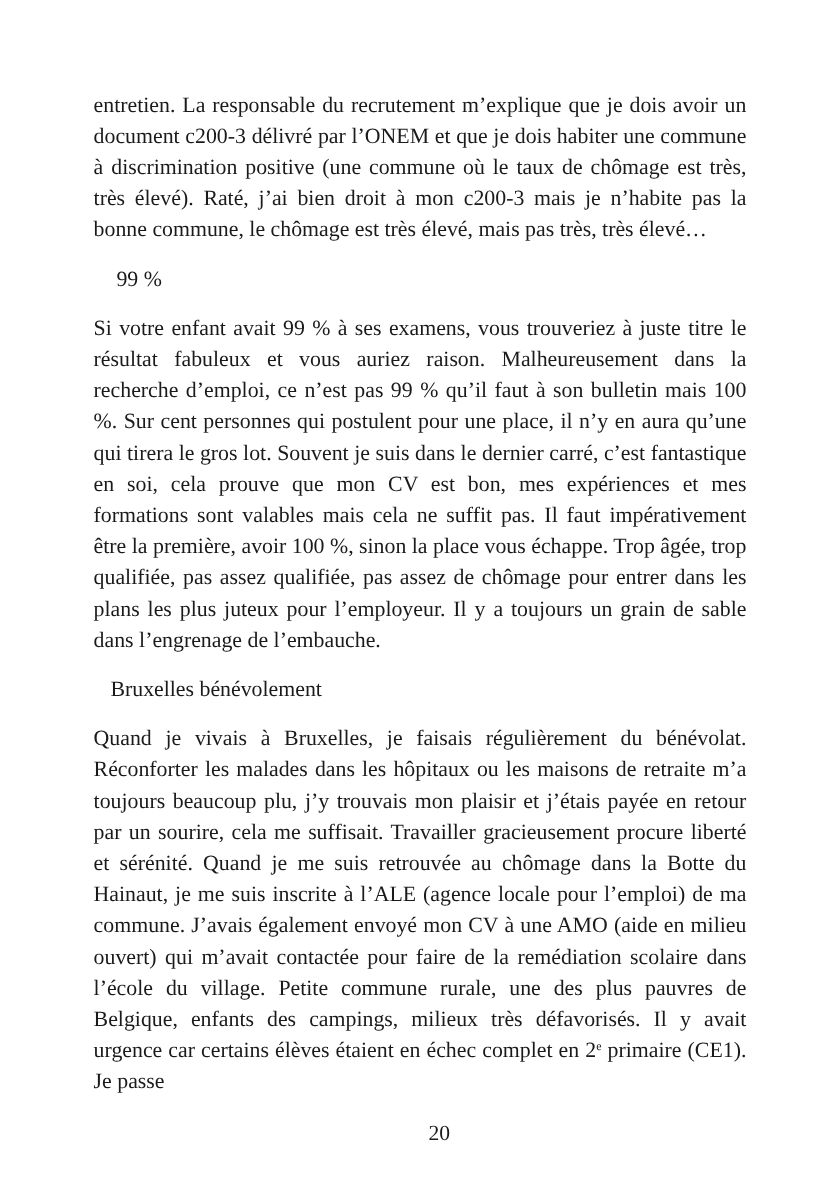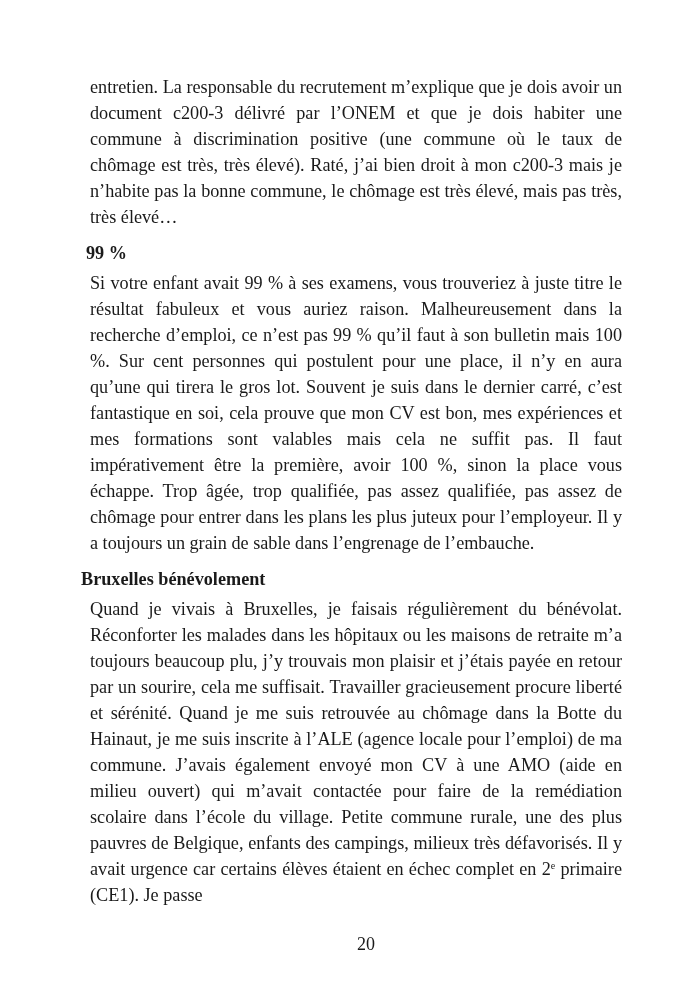--- a/index.html
+++ b/index.html
@@ -15,31 +15,31 @@
       font-family: "Liberation Serif", "DejaVu Serif", serif;
       color: #1a1a1a;
     }
     .page {
       position: absolute;
       left: 77px;
       top: 74px;
       width: 545px;
     }
     p.para {
-      margin: 0 0 10px 13px;
+      margin: 0 0 10px 1px;
       font-size: 18.2px;
       line-height: 26px;
       text-align: justify;
       text-align-last: left;
     }
     h2.heading {
-      margin: 4px;
+      margin: 15px;
       font-size: 18.2px;
       line-height: 26px;
-      font-weight: bold;
+      font-weight: normal;
     }
     .h-99 {
       padding-left: 5px;
       margin-top: 22px;
       margin-bottom: 20px;
     }
     .h-benevole {
       margin-top: 14px;
       margin-bottom: 20px;
     }

